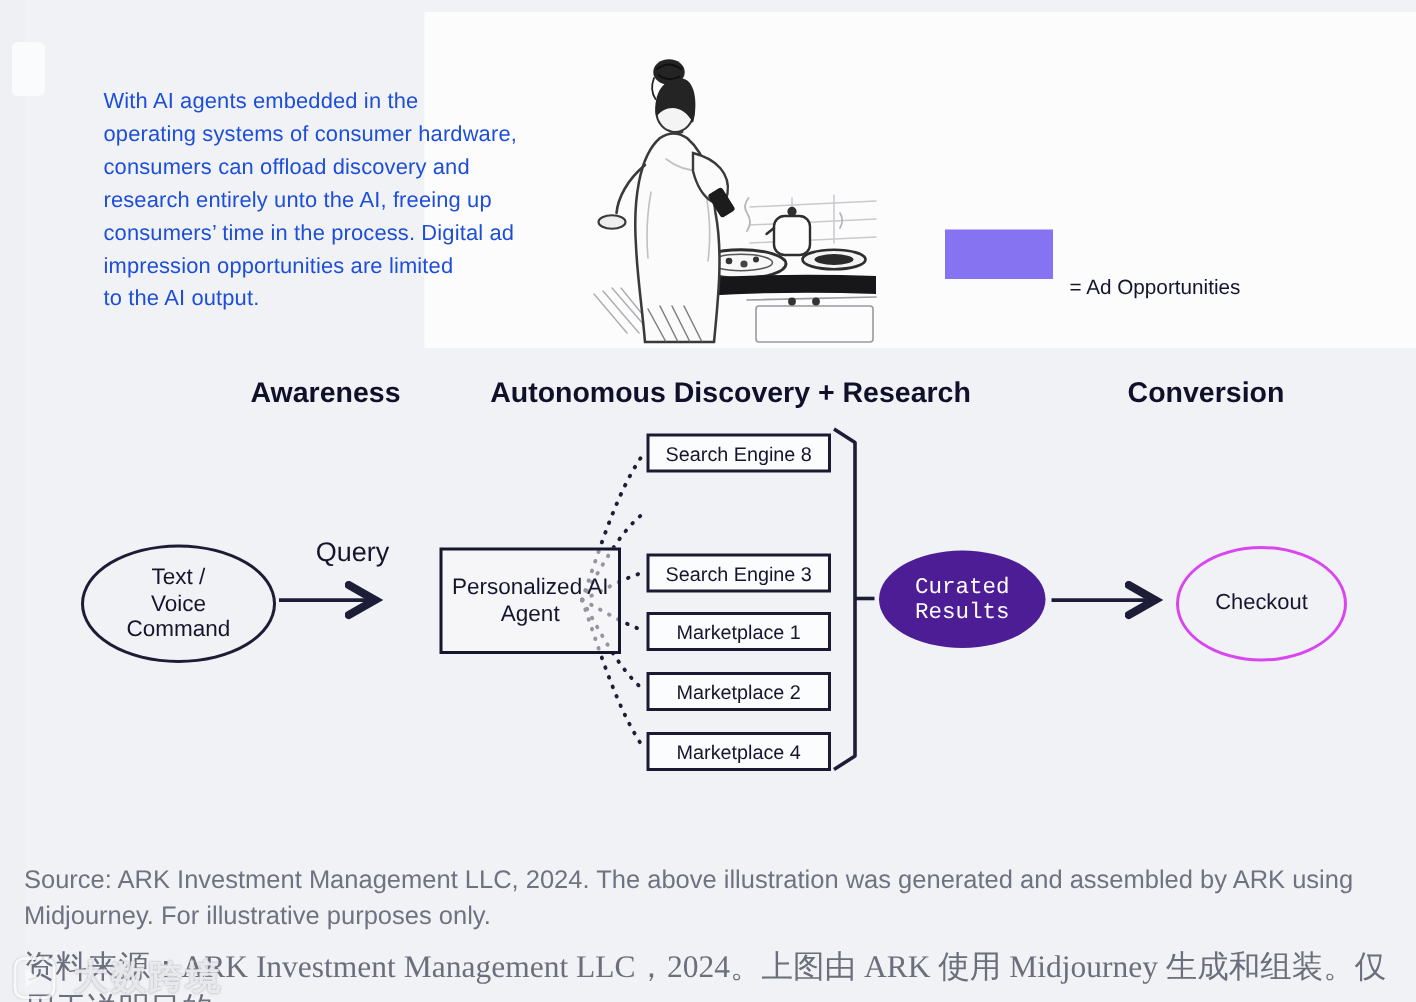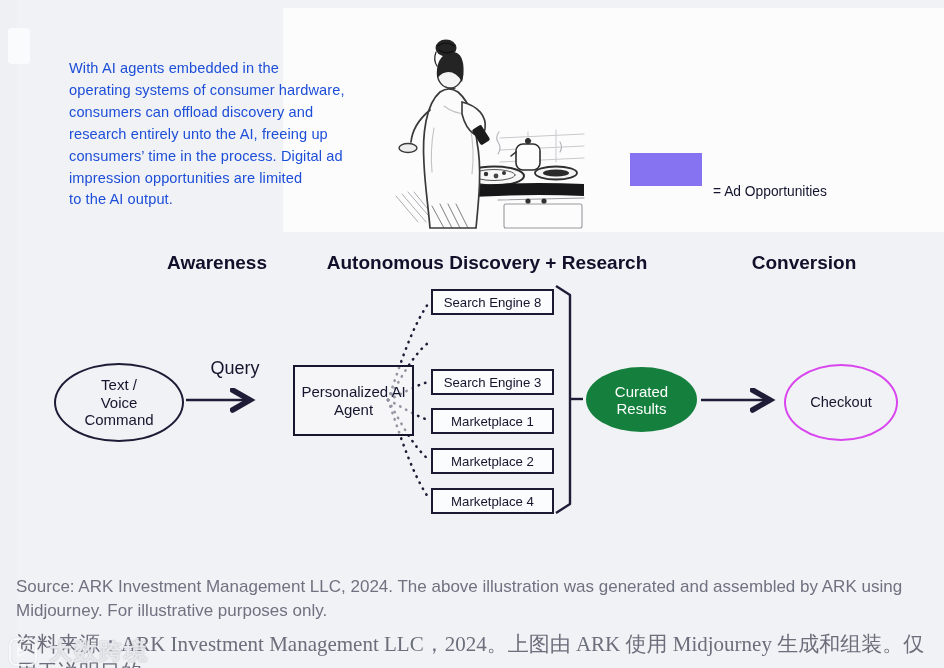--- a/index.html
+++ b/index.html
@@ -33,22 +33,22 @@
   .node{display:flex;align-items:center;justify-content:center;text-align:center;
         color:#15152e;font-size:15px;line-height:17.5px;}
   .node-input{left:54px;top:363px;width:126px;height:75px;border:2px solid #1c1c36;
               border-radius:50%;}
   .query-label{left:235px;top:358px;transform:translateX(-50%);font-size:18px;color:#15152e;}
   .node-agent{left:262px;top:365px;width:121px;height:71px;border:2.5px solid #16162f;
               background:rgba(250,250,252,.55);box-sizing:border-box;margin-left:31px;}
   .src-box{left:431px;width:123px;height:26px;border:2px solid #1a1a33;background:#fbfcfd;
            box-sizing:border-box;display:flex;align-items:center;justify-content:center;
            font-size:13.2px;color:#15152e;}
-  .node-curated{left:586px;top:367px;width:111px;height:65px;background:#15803d;
-                border-radius:50%;color:#fff;line-height:17px;}
+  .node-curated{left:586px;top:367px;width:111px;height:65px;background:#4c1d95;
+                border-radius:50%;color:#fff;line-height:17px;font-family:Liberation Mono, monospace;}
   .node-checkout{left:784px;top:364px;width:110px;height:73px;border:2px solid #d946ef;
                  border-radius:50%;font-size:14.6px;}
 
   .footer-en{left:16px;top:575px;width:914px;font-family:Liberation Sans, sans-serif;
              font-size:17px;line-height:23.5px;color:#6f7280;}
   .footer-zh{left:16px;top:630px;font-family:"Liberation Serif","DejaVu Serif",serif;
              font-size:21px;color:#6b6e7b;}
 
   .watermark{left:9px;top:636px;display:flex;align-items:center;gap:12px;z-index:5;}
   .wm-logo{width:24px;height:24px;border:2.5px solid rgba(250,250,252,.8);border-radius:7px;

